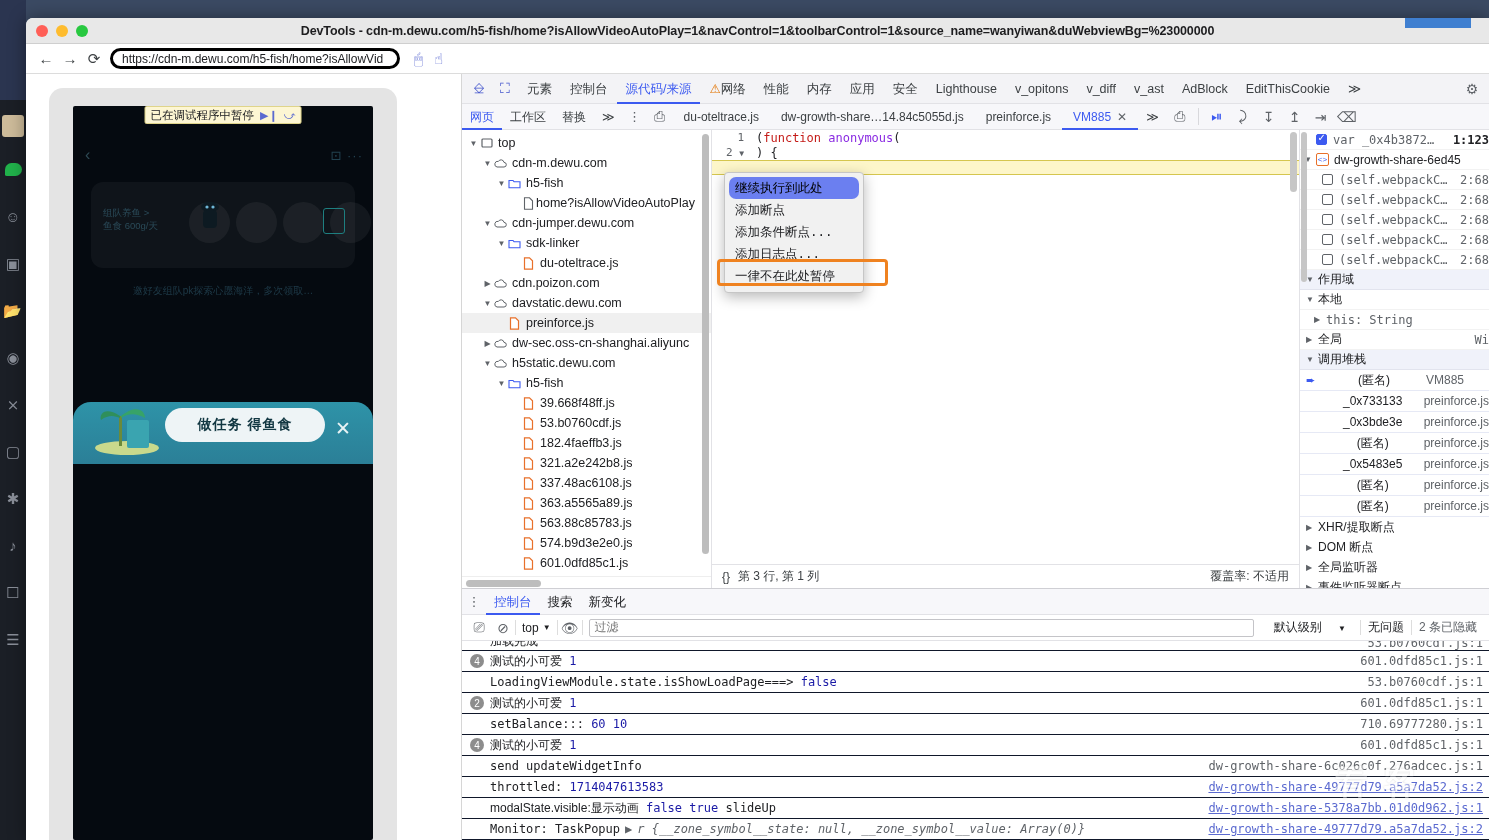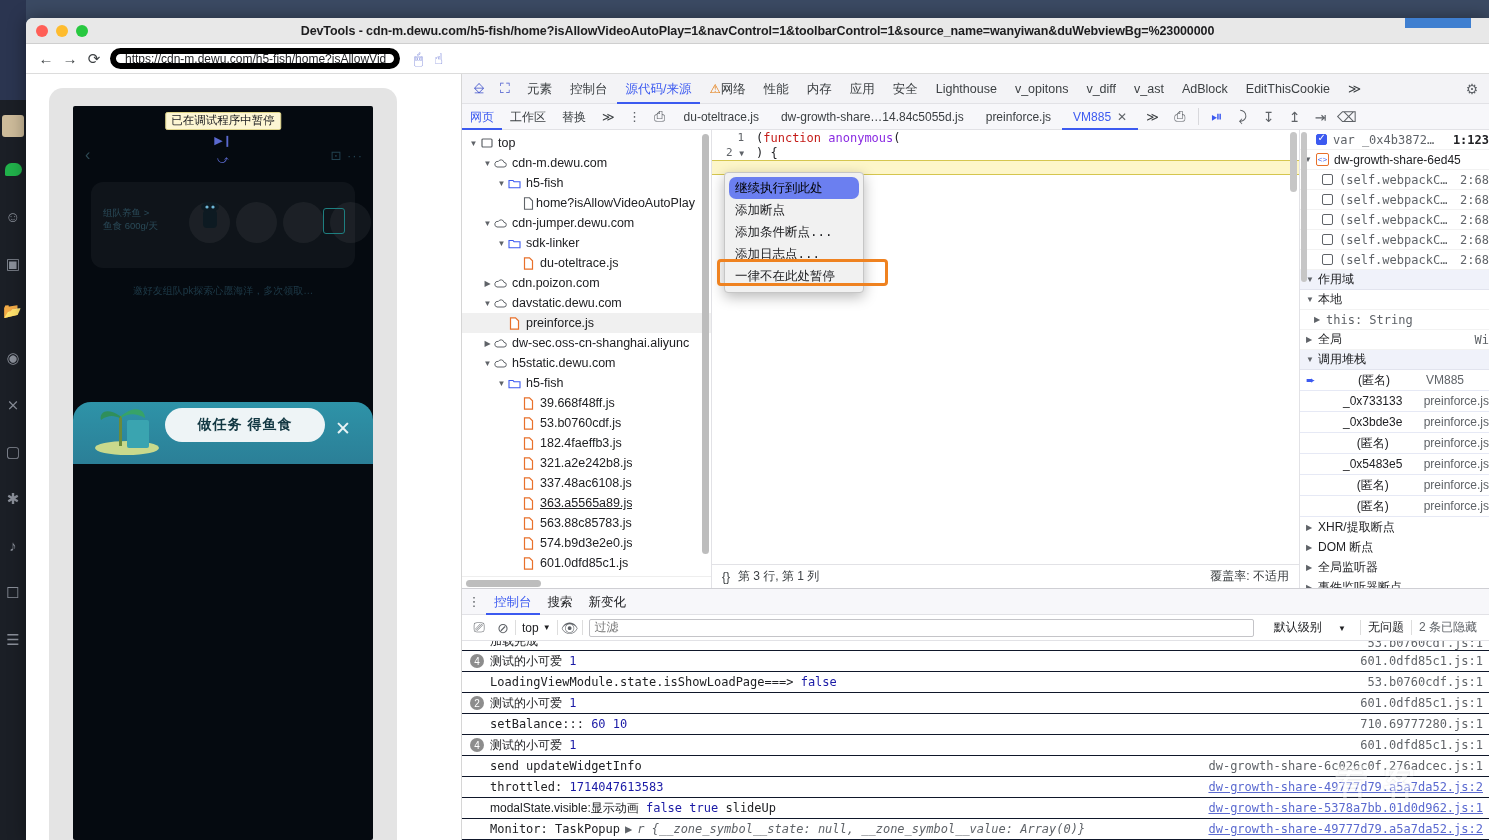--- a/index.html
+++ b/index.html
@@ -49,43 +49,43 @@
     background: #3f7fd0; border-radius: 6px 6px 0 0;
   }
 
   .urlbar {
     height: 30px; background: #fff; display: flex; align-items: center;
     border-bottom: 1px solid #dcdcdc; padding-left: 8px;
   }
   .nav-ic { width: 24px; height: 24px; display:flex;align-items:center;justify-content:center;
             color:#3c4043; font-size: 15px; }
   .omnibox {
-    flex: 0 0 auto; width: 290px; height: 21px; border: 6px solid #000000; border-radius: 11px;
+    flex: 0 0 auto; width: 290px; height: 21px; border: 3px solid #000000; border-radius: 11px;
     display: flex; align-items: center; padding: 0 9px; font-size: 12px; color: #202124;
     white-space: nowrap; overflow: hidden; margin-left: 4px;
   }
   .url-ext { display:flex; align-items:center; gap: 11px; margin-left: 14px; color:#5b6ad0; font-size:15px; }
 
   
   .body-row { display: flex; height: 766px; }
   .viewport {
     width: 435px; background: #fff; position: relative; flex: 0 0 435px;
   }
   .phone {
     position: absolute; left: 23px; top: 14px; width: 348px; height: 752px;
     background: #e4e4e4; border-radius: 14px 14px 0 0;
     padding: 18px 24px 0 24px;
   }
   .phone-inner { width: 100%; height: 734px; background: #050a10; border-radius: 2px; position: relative; overflow:hidden; }
 
   .paused-banner {
-    position:absolute; left: 50%; transform: translateX(-50%); top: 6px; z-index: 6;
+    position:absolute; left: 50%; transform: translateX(-50%); top: 0; z-index: 6;
     background: #fdf6d3; border: 1px solid #dfd48a; border-radius: 2px;
     height: 18px; display:flex; align-items:center; gap: 6px; padding: 0 5px;
-    font-size: 11.5px; color: #202124; white-space: nowrap; flex-direction: column;
+    font-size: 11.5px; color: #202124; white-space: nowrap;
   }
   .paused-banner .pb-ic { color:#5b6ad0; font-size:11px; }
 
   .ph-topbar { position:absolute; top: 38px; left: 0; right: 0; height: 26px; }
   .ph-back { position:absolute; left: 12px; top: 2px; color:#2e4a55; font-size:16px; }
   .ph-title { text-align:center; color:#1d3340; font-size:15px; font-weight:bold; letter-spacing:2px; }
   .ph-menu { position:absolute; right: 10px; top: 4px; color:#224250; font-size: 13px; letter-spacing:1px;}
   .ph-card {
     position:absolute; top: 76px; left: 18px; right: 18px; height: 86px;
     background: rgba(255,255,255,.045); border-radius: 12px;
@@ -559,21 +559,21 @@
                 </div>
                 <div class="tr" style="padding-left: 48px;">
                   <span class="tw"></span>
                   <span class="tico">
                     <svg width="11" height="13" viewBox="0 0 11 13">
                       <path d="M1.5 0.8h5l3 3v8.4h-8z" fill="#fff" stroke="#e8702a" stroke-width="1.2"></path>
                     </svg>
                   </span>
                   <span class="tlabel" style="margin-left:4px">337.48ac6108.js</span>
                 </div>
-                <div class="tr" style="padding-left: 48px; text-decoration: underline;">
+                <div class="tr" style="padding-left: 48px;">
                   <span class="tw"></span>
                   <span class="tico">
                     <svg width="11" height="13" viewBox="0 0 11 13">
                       <path d="M1.5 0.8h5l3 3v8.4h-8z" fill="#fff" stroke="#e8702a" stroke-width="1.2"></path>
                     </svg>
                   </span>
                   <span class="tlabel" style="margin-left:4px">363.a5565a89.js</span>
                 </div>
                 <div class="tr" style="padding-left: 48px;">
                   <span class="tw"></span>

